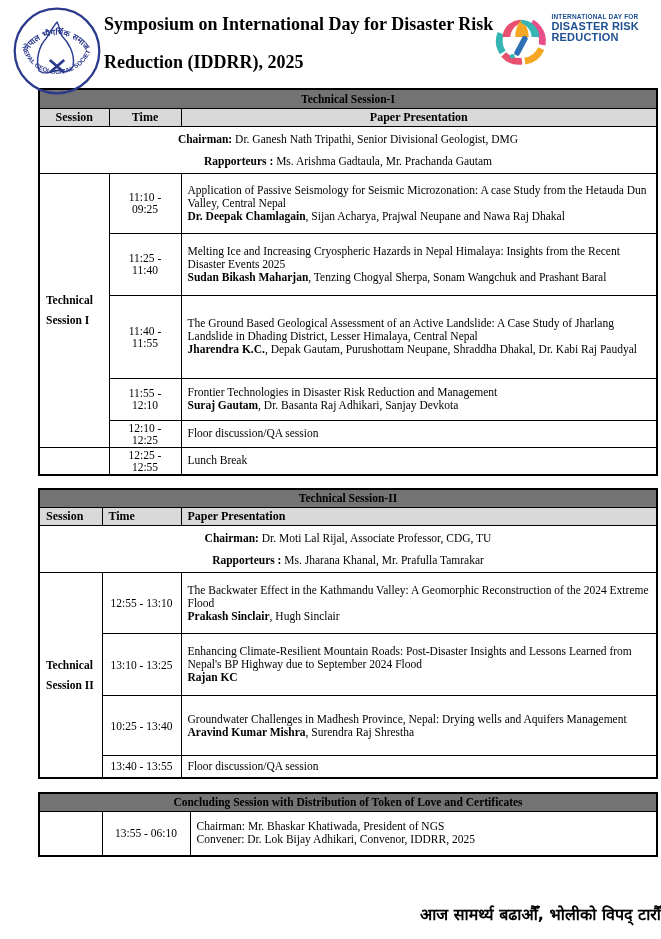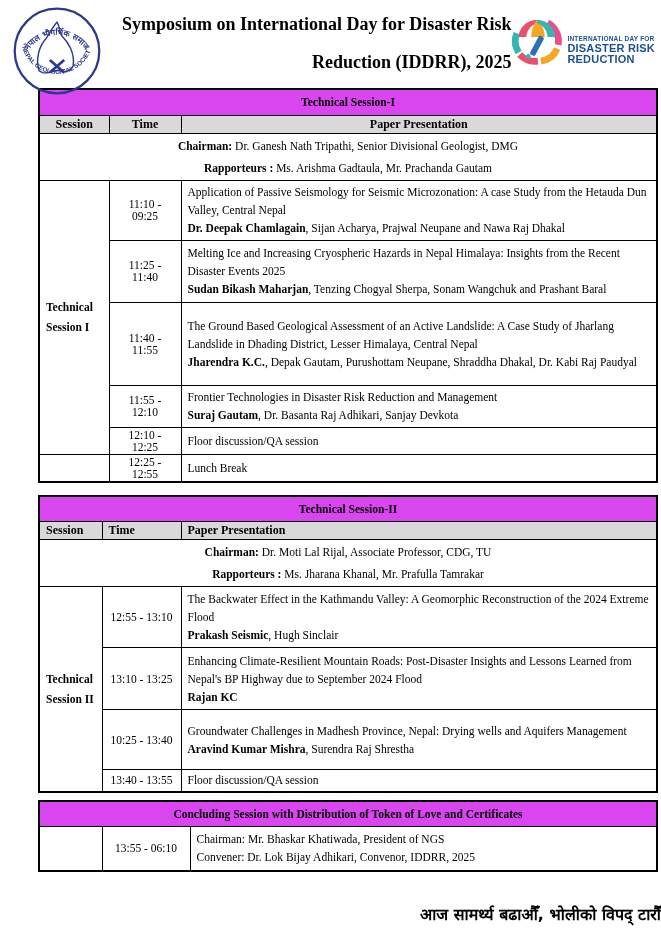--- a/index.html
+++ b/index.html
@@ -2,40 +2,40 @@
 <html><head>
 <meta charset="utf-8">
 <style>
   html,body{margin:0;padding:0;}
   body{
     width:661px;height:939px;background:#ffffff;position:relative;
     font-family:"Liberation Serif", serif;color:#000;overflow:hidden;
   }
   
   .header{display:flex;align-items:flex-start;height:88px;padding:6px 2px 0 10px;box-sizing:border-box;}
-  .title-block{flex:1;text-align:right;font-weight:bold;font-size:18px;padding-top:8px;}
+  .title-block{flex:1;text-align:left;font-weight:bold;font-size:18px;padding-top:8px;}
   .title-block .tl{line-height:20px;margin-bottom:18px;}
-  .iddrr-logo{display:flex;align-items:flex-end;margin-top:8px;margin-right:4px;}
+  .iddrr-logo{display:flex;align-items:flex-start;margin-top:8px;margin-right:20px;}
   .iddrr-text{margin-left:4px;color:#1d5091;font-family:"Liberation Sans",sans-serif;line-height:1.05;}
   .iddrr-text .s{font-size:6.5px;font-weight:bold;letter-spacing:.2px;}
   .iddrr-text .b{font-size:11px;font-weight:bold;letter-spacing:.2px;}
   
   table.doc{border-collapse:collapse;table-layout:fixed;width:620px;margin-left:38px;border:2px solid #000;}
   table.doc td{border:1px solid #000;font-size:11.5px;padding:1px 6px;vertical-align:middle;box-sizing:border-box;}
-  td.banner{background:#d946ef;font-weight:bold;text-align:center;font-size:12px;height:26px;padding:1px 2px;}
+  td.banner{background:#737373;font-weight:bold;text-align:center;font-size:12px;height:19px;padding:1px 2px;}
   tr.colhdr td{background:#d9d9d9;font-weight:bold;height:16px;font-size:12px;}
   .center-hdr td{text-align:center;}
   .left-hdr td{text-align:left;}
   td.chair{ text-align:center;height:45px;line-height:22px;}
   td.session{font-weight:bold;text-align:left;vertical-align:middle;line-height:20px;padding-left:5px;margin-top:7px;}
   td.time{text-align:center;}
-  td.paper{vertical-align:middle;line-height:18px;padding-top:2px;padding-bottom:2px;}
+  td.paper{vertical-align:middle;line-height:13px;padding-top:2px;padding-bottom:2px;}
   .bold{font-weight:bold;}
   .t2{margin-top:12px;}
-  .t3{margin-top:7px;}
+  .t3{margin-top:13px;}
   
   .footer{position:absolute;left:0;bottom:14px;width:100%;text-align:right;
     font-weight:bold;font-size:16px;font-family:"DejaVu Sans",sans-serif;}
 </style>
 </head>
 <body>
 
 <div class="header">
 
   <svg width="94" height="90" viewBox="0 0 100 100">
@@ -160,21 +160,21 @@
     <td class="chair" colspan="3" style="height:44px;">
       <div><span class="bold">Chairman:</span><span> Dr. Moti Lal Rijal, Associate Professor, CDG, TU</span></div>
       <div><span class="bold">Rapporteurs :</span><span> Ms. Jharana Khanal, Mr. Prafulla Tamrakar</span></div>
     </td>
   </tr>
   <tr style="height:61px;">
     <td class="session" rowspan="4">Technical Session II</td>
     <td class="time">12:55 - 13:10</td>
     <td class="paper">
       <div>The Backwater Effect in the Kathmandu Valley: A Geomorphic Reconstruction of the 2024 Extreme Flood</div>
-      <div><span class="bold">Prakash Seismic</span><span>, Hugh Sinclair</span></div>
+      <div><span class="bold">Prakash Sinclair</span><span>, Hugh Sinclair</span></div>
     </td>
   </tr>
   <tr style="height:62px;">
     <td class="time">13:10 - 13:25</td>
     <td class="paper">
       <div>Enhancing Climate-Resilient Mountain Roads: Post-Disaster Insights and Lessons Learned from Nepal's BP Highway due to September 2024 Flood</div>
       <div><span class="bold">Rajan KC</span><span></span></div>
     </td>
   </tr>
   <tr style="height:60px;">

